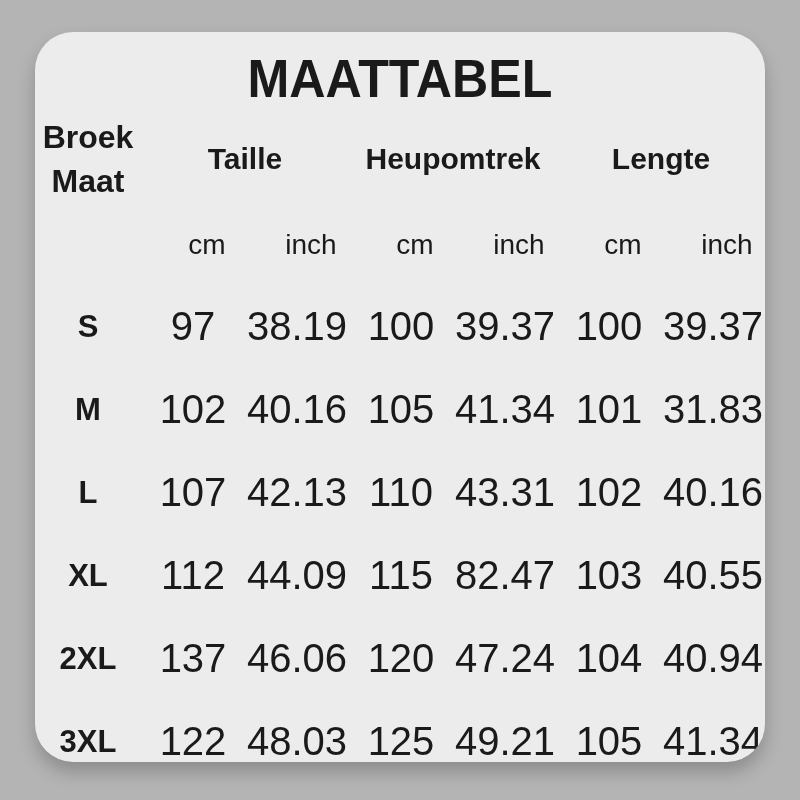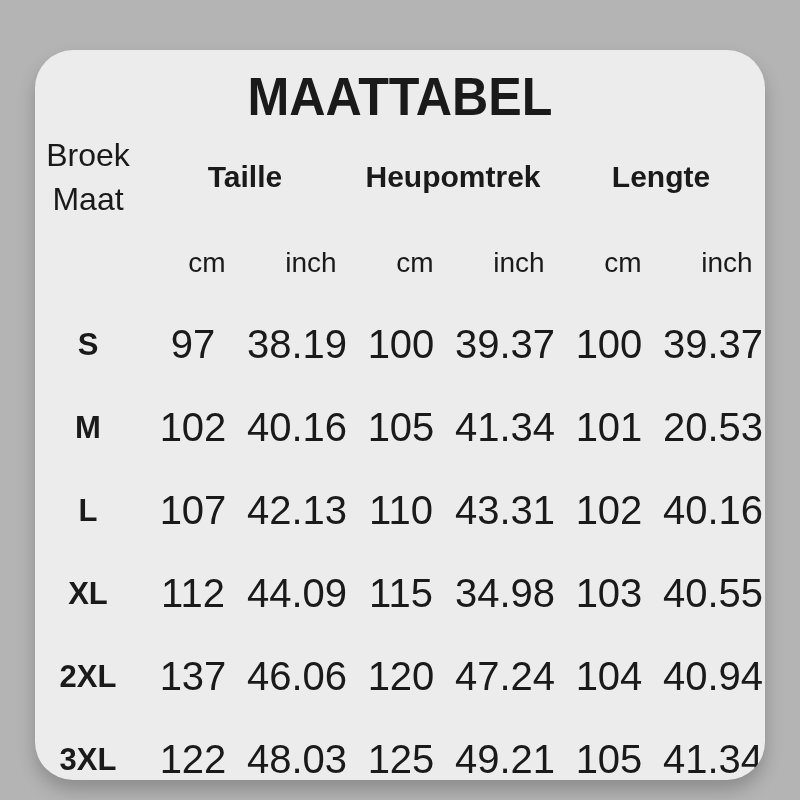--- a/index.html
+++ b/index.html
@@ -10,21 +10,21 @@
     width: 800px;
     height: 800px;
     background: #b4b4b4;
     font-family: "Liberation Sans", sans-serif;
     color: #1a1a1a;
     overflow: hidden;
   }
   .card {
     position: absolute;
     left: 35px;
-    top: 50px;
+    top: 32px;
     width: 730px;
     height: 730px;
     background: #ececec;
     border-radius: 38px;
     box-shadow: 0 10px 18px rgba(0,0,0,0.22);
     overflow: hidden;
   }
   .title {
     height: 71px;
     display: flex;
@@ -44,21 +44,21 @@
   }
   .cell {
     text-align: center;
     white-space: nowrap;
   }
   .head-row { height: 92px; }
   .size-head {
     display: flex;
     flex-direction: column;
     justify-content: center;
-    font-weight: 400;
+    font-weight: 700;
     font-size: 32px;
     line-height: 44px;
   }
   .group {
     grid-column: span 2;
     font-weight: 700;
     font-size: 30px;
   }
   .unit-row { height: 80px; gap: 28px; }
   .unit { font-size: 28px; font-weight: 400; }
@@ -103,39 +103,39 @@
     <div class="cell val">39.37</div>
   </div>
 
   <div class="row data-row">
     <div class="cell size-label">M</div>
     <div class="cell val">102</div>
     <div class="cell val">40.16</div>
     <div class="cell val">105</div>
     <div class="cell val">41.34</div>
     <div class="cell val">101</div>
-    <div class="cell val">20.53</div>
+    <div class="cell val">31.83</div>
   </div>
 
   <div class="row data-row">
     <div class="cell size-label">L</div>
     <div class="cell val">107</div>
     <div class="cell val">42.13</div>
     <div class="cell val">110</div>
     <div class="cell val">43.31</div>
     <div class="cell val">102</div>
     <div class="cell val">40.16</div>
   </div>
 
   <div class="row data-row">
     <div class="cell size-label">XL</div>
     <div class="cell val">112</div>
     <div class="cell val">44.09</div>
     <div class="cell val">115</div>
-    <div class="cell val">34.98</div>
+    <div class="cell val">82.47</div>
     <div class="cell val">103</div>
     <div class="cell val">40.55</div>
   </div>
 
   <div class="row data-row">
     <div class="cell size-label">2XL</div>
     <div class="cell val">137</div>
     <div class="cell val">46.06</div>
     <div class="cell val">120</div>
     <div class="cell val">47.24</div>

